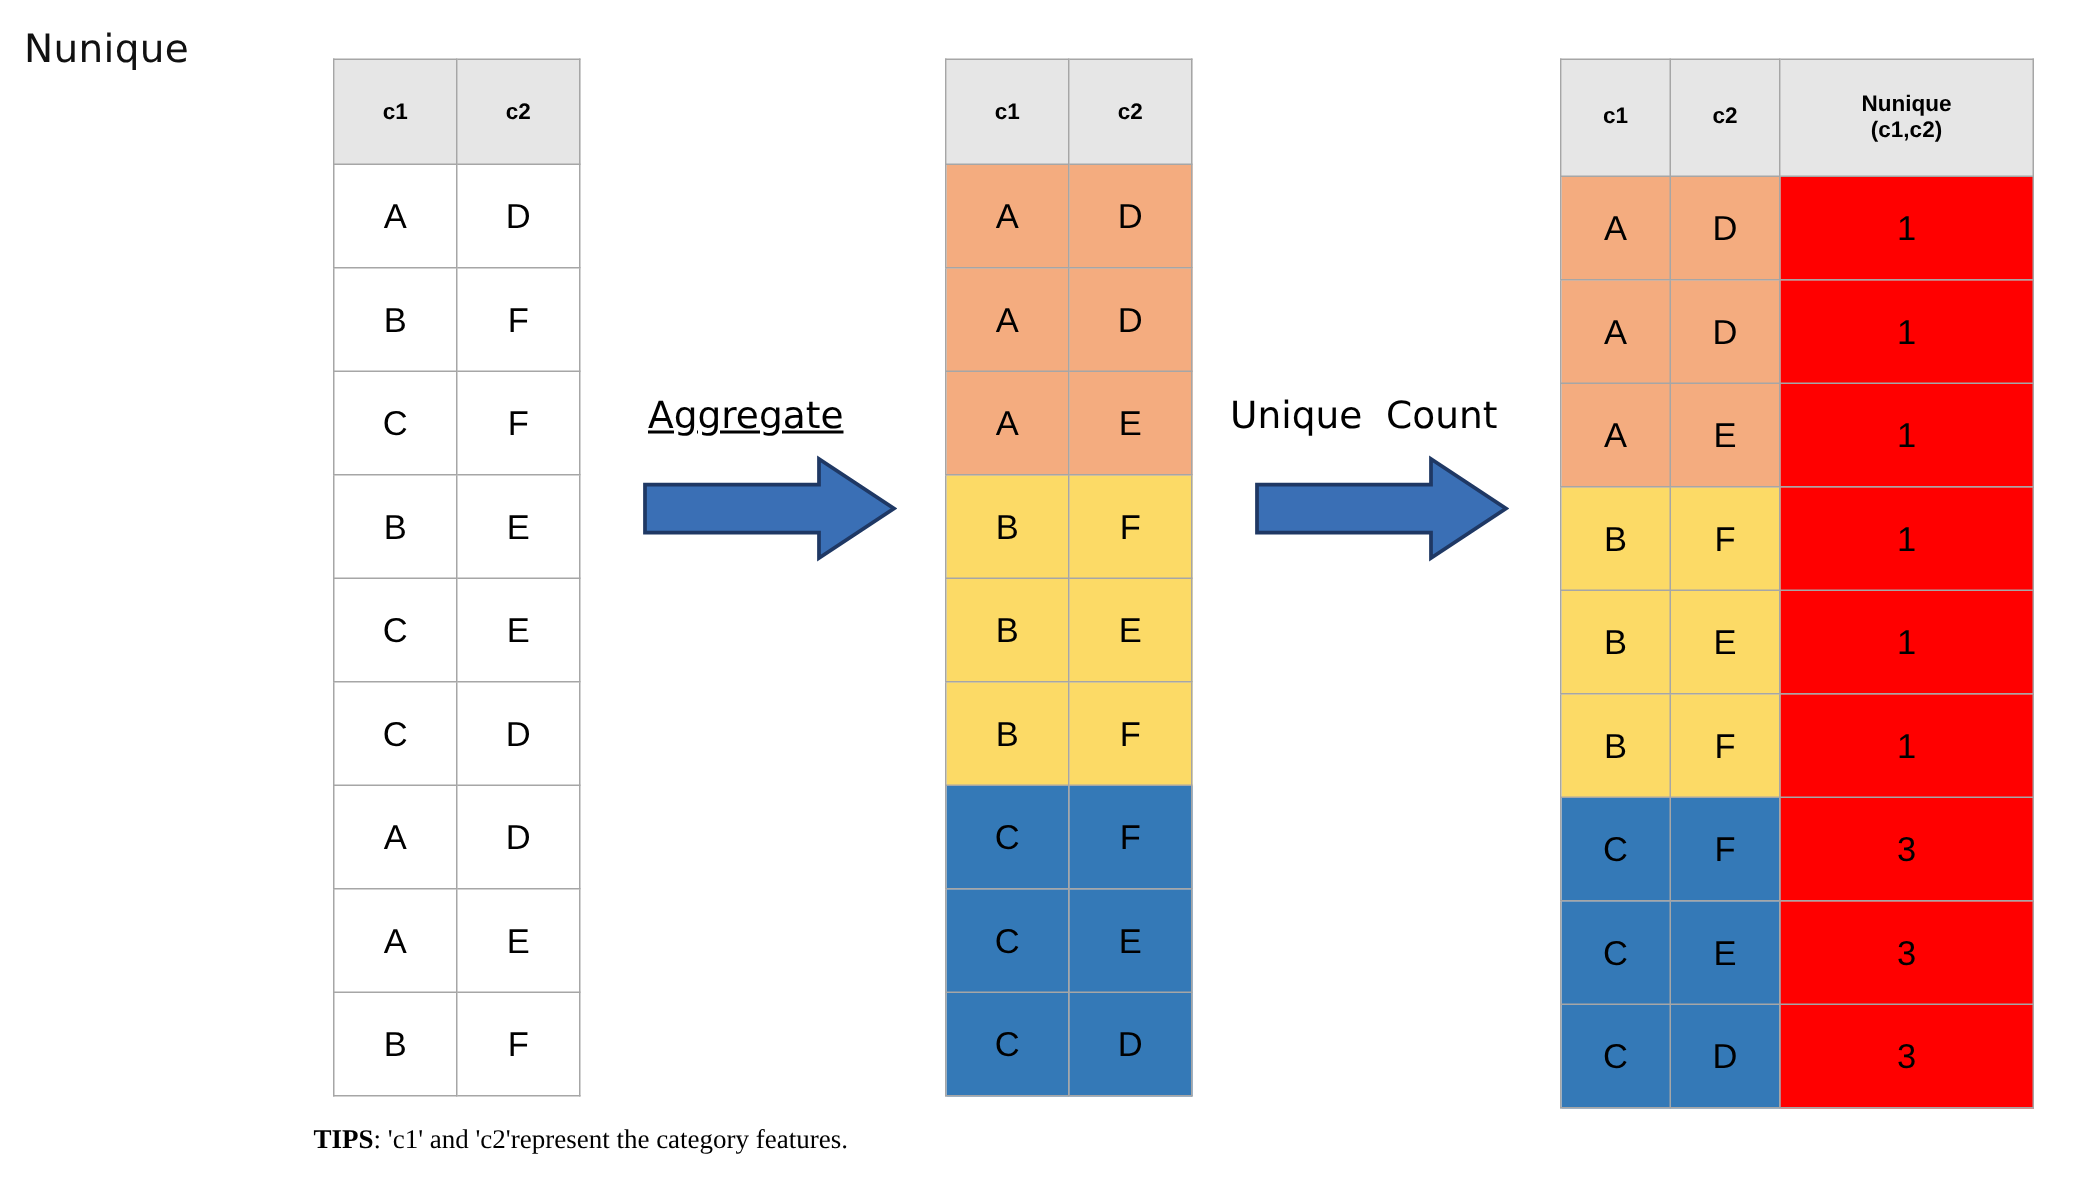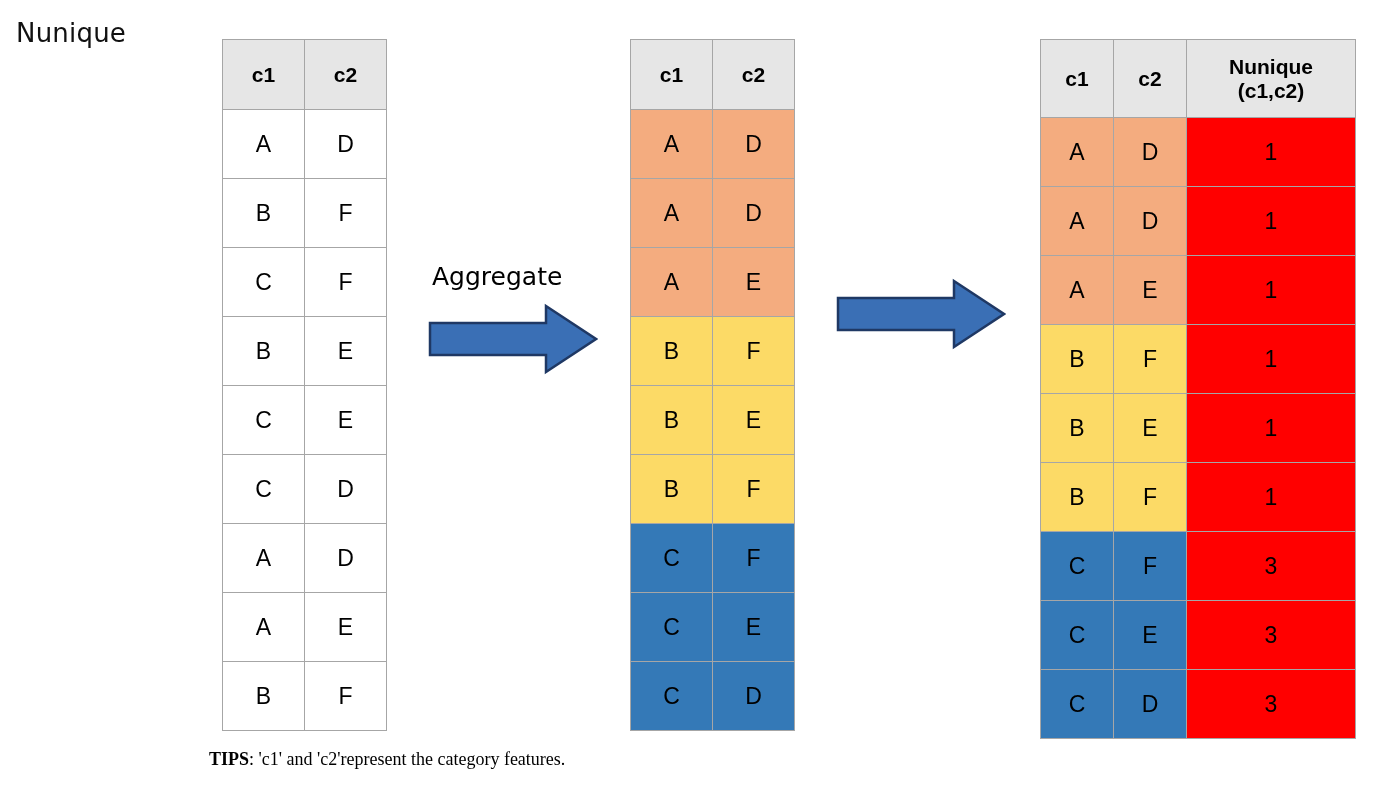--- a/index.html
+++ b/index.html
@@ -39,21 +39,21 @@
   .tbl td, .tbl th {
     border: 1px solid #a6a6a6;
     text-align: center;
     vertical-align: middle;
     padding: 0;
     font-family: "Liberation Sans", sans-serif;
   }
   .tbl th {
     background: #e6e6e6;
     font-weight: bold;
-    font-size: 21px;
+    font-size: 15px;
     color: #000000;
   }
   .tbl td {
     font-size: 23px;
     font-weight: 400;
     color: #000000;
   }
 
   
   #table-source { left: 222px; top: 39px; }
@@ -88,21 +88,21 @@
     font-family: "DejaVu Sans", sans-serif;
     font-size: 25px;
     font-weight: 400;
     color: #000000;
     white-space: pre;
     text-align: left;
     line-height: 1;
   }
   .arrow-svg { display: block; margin-top: 14px; }
 
-  #arrow-aggregate { left: 428px; top: 264px; }
+  #arrow-aggregate { left: 428px; top: 264px; text-decoration: underline; }
   #arrow-aggregate .arrow-label { margin-left: 4px; }
   #arrow-unique-count { left: 820px; top: 264px; }
   #arrow-unique-count .arrow-label { margin-left: 0px; }
   #arrow-unique-count .arrow-svg { margin-left: 16px; }
 
   
   #caption {
     position: absolute;
     left: 209px;
     top: 749px;
@@ -213,20 +213,21 @@
       <td class="fill-blue">E</td>
     </tr>
     <tr>
       <td class="fill-blue">C</td>
       <td class="fill-blue">D</td>
     </tr>
   </tbody>
 </table>
 
 <div class="arrow-group" id="arrow-unique-count">
+  <div class="arrow-label">Unique  Count</div>
   <svg class="arrow-svg" width="170" height="72" viewBox="0 0 170 72">
     <polygon points="2,20 118,20 118,3 168,36 118,69 118,52 2,52" fill="#3a6fb5" stroke="#1f3864" stroke-width="2.5" stroke-linejoin="miter"></polygon>
   </svg>
 </div>
 
 <table class="tbl" id="table-result">
   <thead>
     <tr>
       <th class="col-c1">c1</th>
       <th class="col-c2">c2</th>

